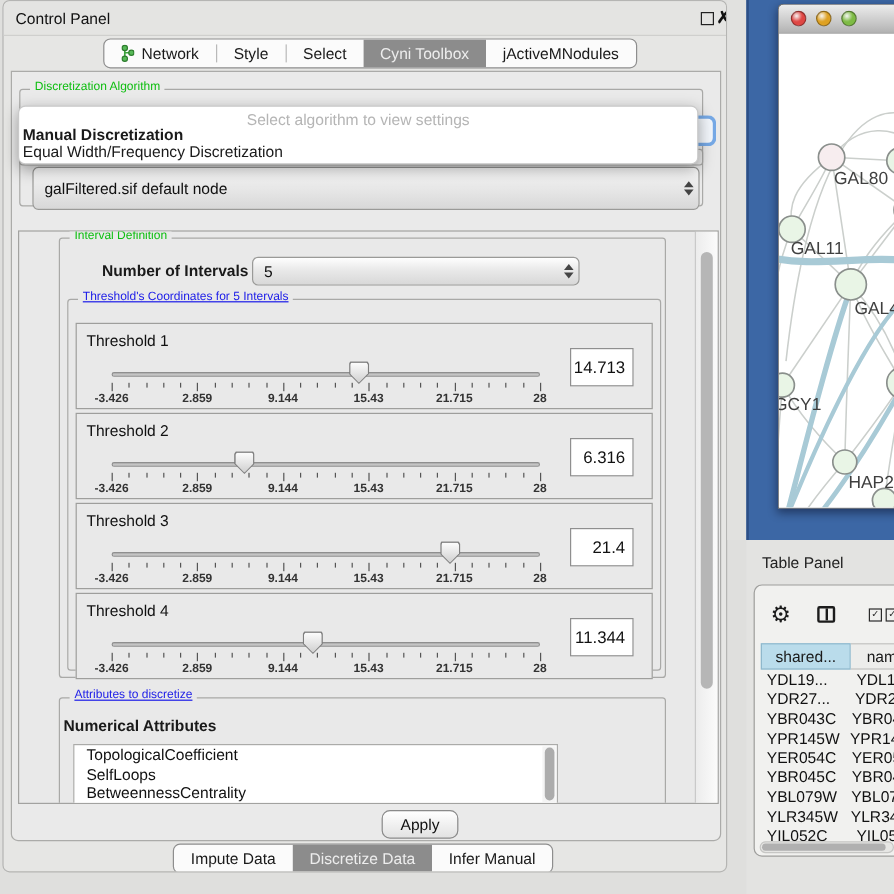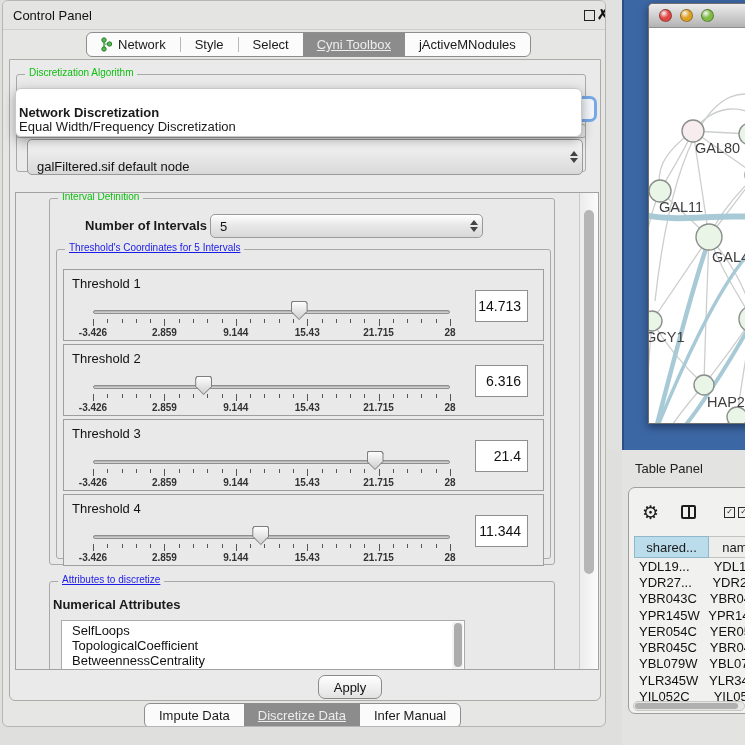--- a/index.html
+++ b/index.html
@@ -13,21 +13,21 @@
     border:1px solid #B5B5B3;border-radius:6px;box-sizing:border-box;overflow:hidden;}
   .cp-titlebar{left:0;top:0;width:100%;height:28px;background:#E4E4E2;border-bottom:1px solid #CFCFCD;}
   .cp-title{left:10px;top:7px;font-size:13px;color:#111;}
   .float-icon{left:581px;top:9px;width:9px;height:9px;border:1.5px solid #222;background:transparent;}
   .close-icon{left:594px;top:5px;font-size:14px;font-weight:bold;color:#111;}
 
   
   .tabgroup{display:flex;align-items:stretch;background:#FBFBFB;border:1px solid #8E8E8E;
     border-radius:6px;height:23px;overflow:hidden;font-size:13px;}
   .tabgroup .tab{display:flex;align-items:center;padding:0 14px;cursor:default;color:#1a1a1a;white-space:nowrap;}
-  .tabgroup .tab.selected{background:#8C8C8C;color:#EDEDED;text-decoration:underline;}
+  .tabgroup .tab.selected{background:#8C8C8C;color:#EDEDED;}
   .tabgroup .tabdiv{width:1px;background:#B9B9B9;margin:4px 0;}
   .cp-tabbar-pos{left:83px;top:31px;}
   .bottom-tabbar-pos{left:141px;top:702px;}
 
   
   .cp-content{left:6px;top:58px;width:592px;height:642px;background:#EAEAEA;
     border:1px solid #ABABA9;border-radius:0 0 6px 6px;box-sizing:border-box;}
 
   
   .tborder{border:1px solid #A9A9A7;border-radius:3px;box-sizing:border-box;}
@@ -150,27 +150,28 @@
 
     <div class="abs cp-content">
 
       <div class="abs tborder" style="left:6px;top:14px;width:570px;height:64px;">
         <span class="tlabel green">Discretization Algorithm</span>
       </div>
 
       <div class="abs combo-frag"></div>
 
       <div class="abs popup">
-        <div class="abs popup-item" style="top:16px;font-weight:bold;">Network Discretization</div>
+        <div class="abs popup-hint">Select algorithm to view settings</div>
+        <div class="abs popup-item" style="top:16px;font-weight:bold;">Manual Discretization</div>
         <div class="abs popup-item" style="top:30px;">Equal Width/Frequency Discretization</div>
       </div>
 
       <div class="abs tborder" style="left:6px;top:64px;width:570px;height:48px;">
         <span class="tlabel dark">Table Data</span>
-        <div class="abs combo" style="left:10px;top:14px;width:556px;height:36px;align-items:flex-end;">
+        <div class="abs combo" style="left:10px;top:14px;width:556px;height:36px;">
           <span class="cval">galFiltered.sif default node</span>
           <span class="stepper">
               <span class="tri-up"></span>
               <span class="tri-dn"></span>
             </span>
         </div>
       </div>
 
       <div class="abs scrollpane">
 
@@ -353,22 +354,22 @@
           </div>
         </div>
 
         <div class="abs tborder" style="left:33px;top:388px;width:506px;height:100px;">
           <span class="tlabel blue" style="background:#E9E9E9;">Attributes to discretize</span>
           <span class="abs" style="left:3px;top:15px;font-size:13px;font-weight:bold;">Numerical Attributes</span>
           <div class="abs attrlist" style="left:11px;top:38px;width:404px;height:52px;" id="attr-list">
             <div class="minitrack">
               <div class="minithumb"></div>
             </div>
-          <div class="li" style="margin-top: 2px;">SelfLoops</div>
-              <div class="li" style="margin-top: 0px;">TopologicalCoefficient</div>
+          <div class="li" style="margin-top: 0px;">TopologicalCoefficient</div>
+              <div class="li" style="margin-top: 2px;">SelfLoops</div>
               <div class="li" style="margin-top: 0px;">BetweennessCentrality</div>
             </div>
         </div>
 
         <div class="abs vtrack">
           <div class="abs vthumb" style="top:17px;height:364px;"></div>
         </div>
       </div>
 
       <div class="abs push-btn" style="left:264px;top:615px;width:62px;height:22px;margin-left:44px;">Apply</div>

